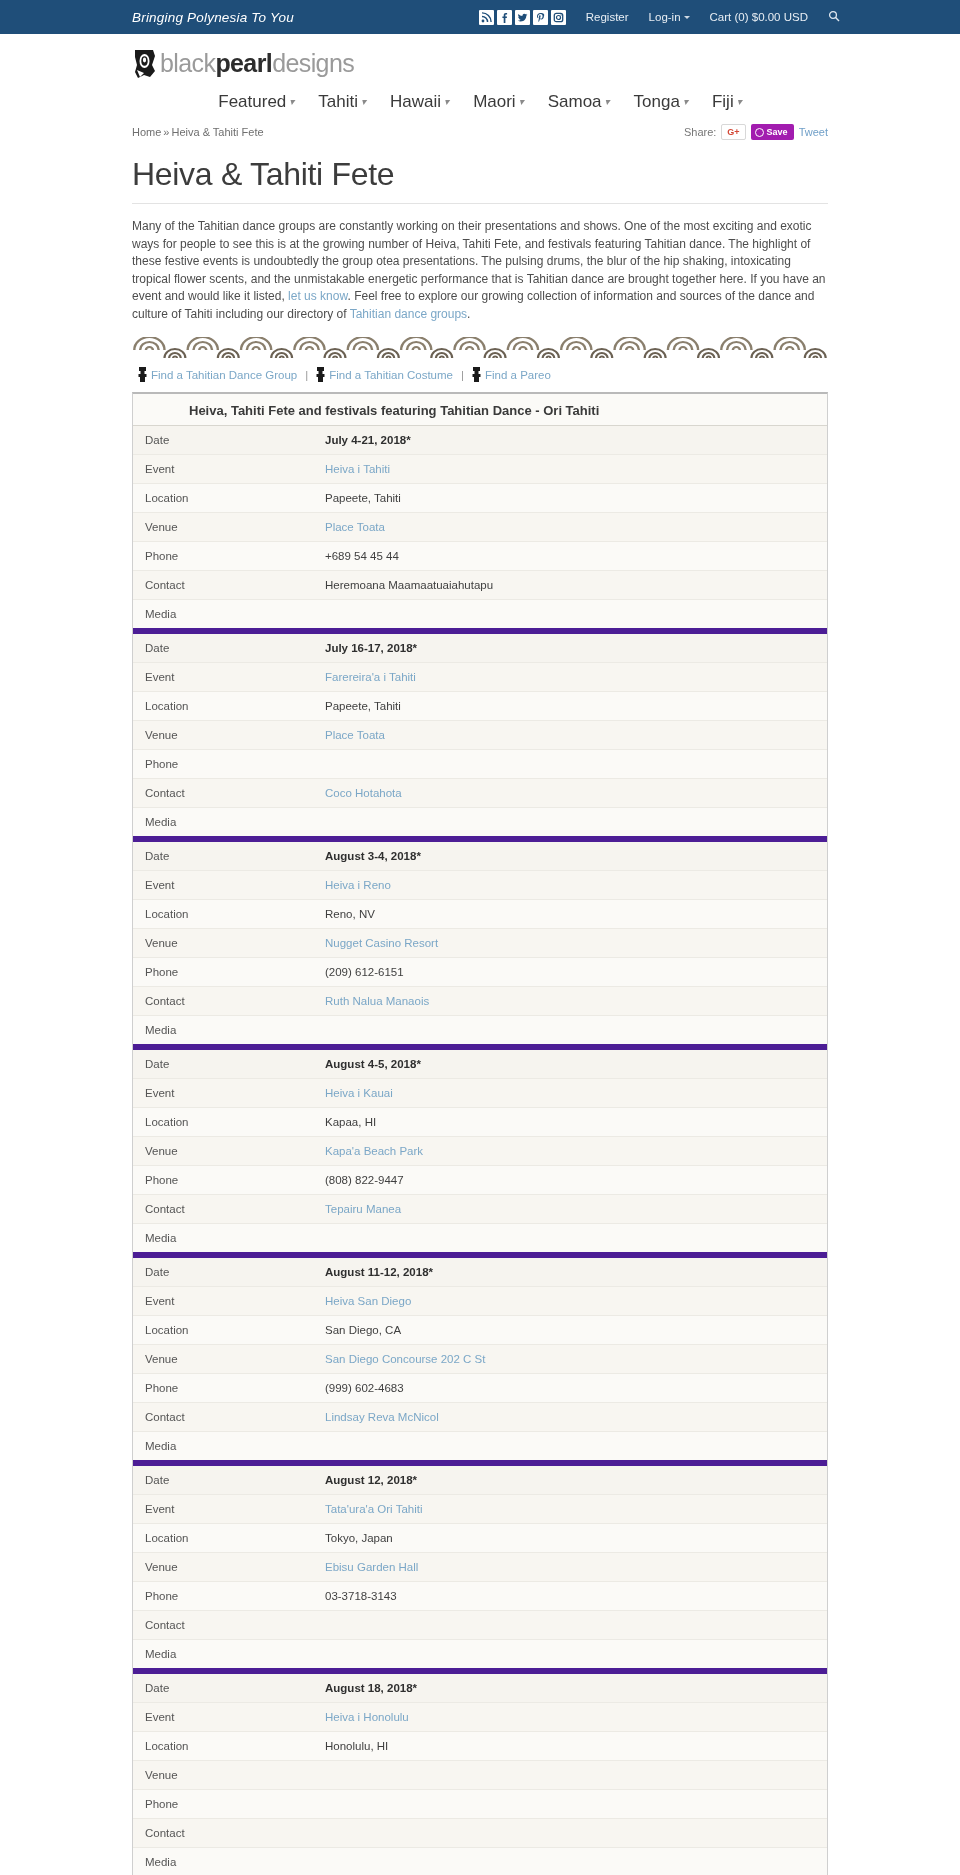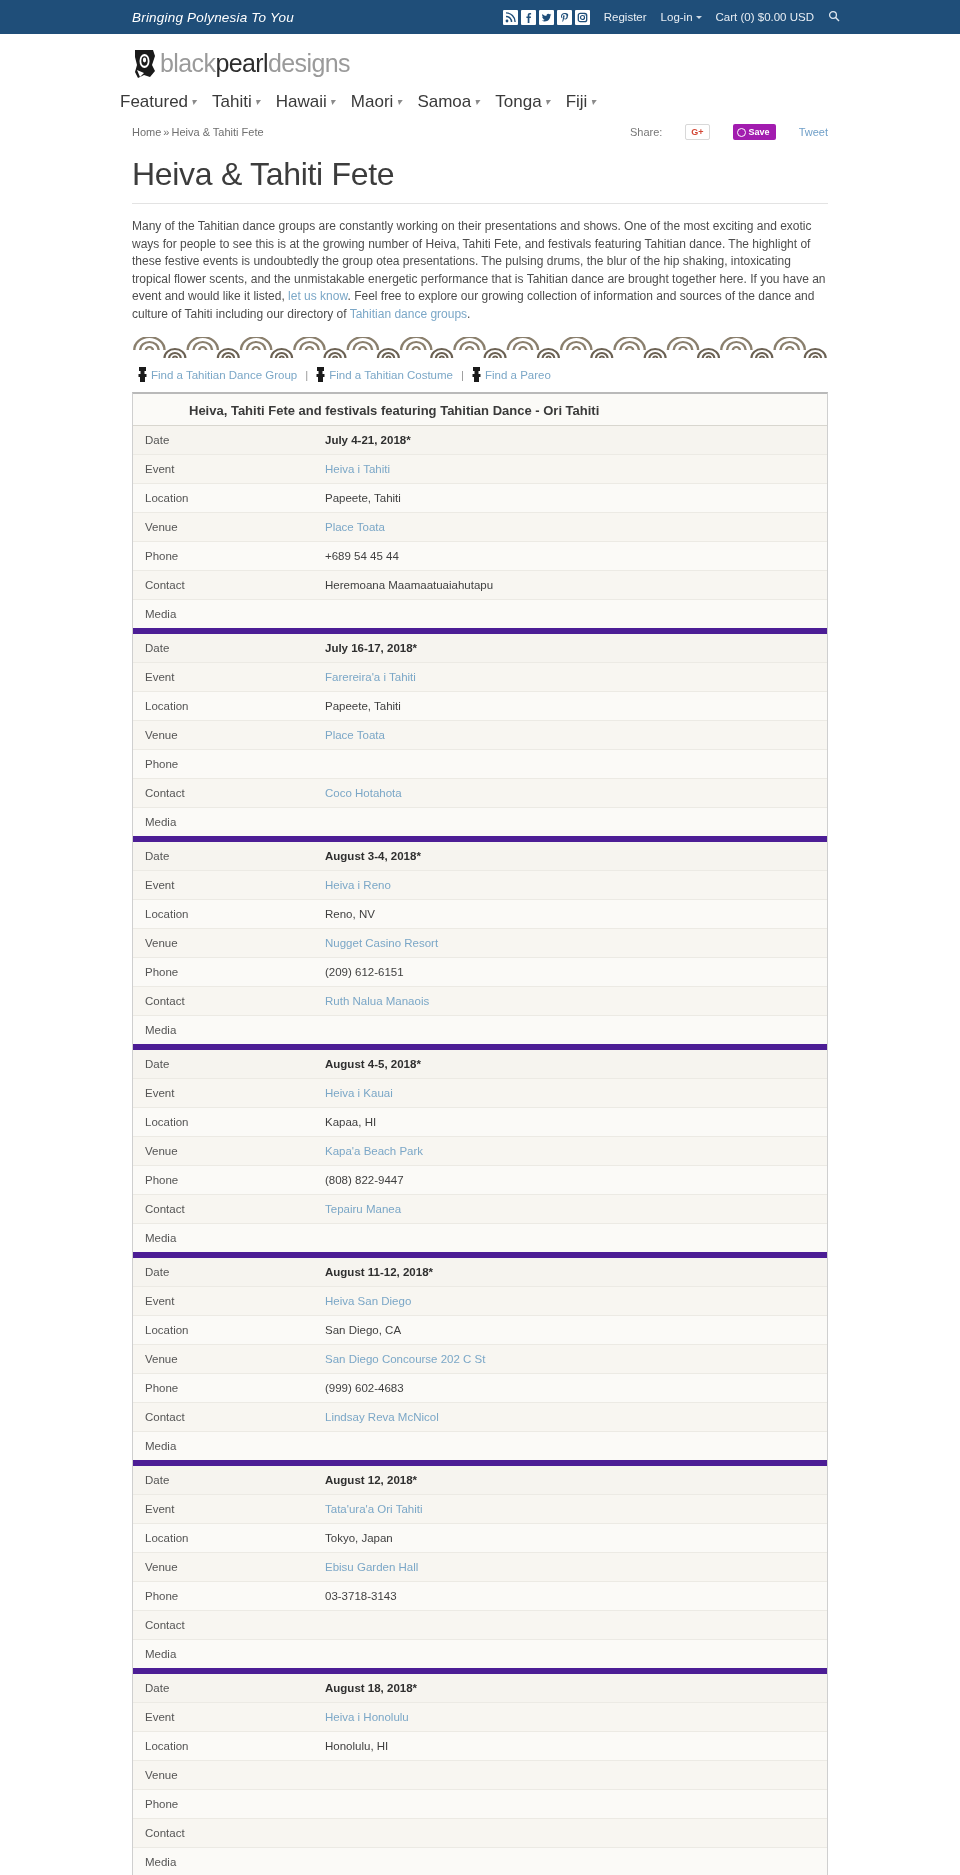--- a/index.html
+++ b/index.html
@@ -30,21 +30,21 @@
     justify-content:space-between;
     padding-left:12px;
   }
   .tagline {
     font-style:italic;
     font-size:13.5px;
     color:#ffffff;
     letter-spacing:.2px;
     white-space:nowrap;
   }
-  .top-right { display:flex; align-items:center; gap:14px; }
+  .top-right { display:flex; align-items:center; gap:20px; }
   .social { display:flex; gap:3px; }
   .sicon {
     width:15px; height:15px;
     background:#ffffff;
     color:#1f4e79;
     border-radius:1px;
     font-size:10px;
     line-height:15px;
     text-align:center;
     font-weight:bold;
@@ -83,29 +83,29 @@
     margin-right:2px;
     flex:none;
   }
   .logo-text {
     font-size:25px;
     letter-spacing:-.6px;
     line-height:1;
     white-space:nowrap;
   }
   .lt-grey { color:#9a9a9a; }
-  .lt-dark { color:#2d2d2d; font-weight:normal; }
+  .lt-dark { color:#2d2d2d; font-weight:bold; }
 
   
   .mainnav {
     width:720px;
     margin:0 auto;
     display:flex;
-    justify-content:flex-start;
-    gap:16px;
+    justify-content:center;
+    gap:24px;
     padding:8px 0 6px;
   }
   .navitem {
     font-size:17px;
     color:#3a3a3a;
     cursor:pointer;
     white-space:nowrap;
   }
   .navitem .chev {
     display:inline-block;
@@ -121,21 +121,21 @@
     margin:0 auto;
     display:flex;
     align-items:center;
     justify-content:space-between;
     padding:6px 12px 2px;
     font-size:11px;
   }
   .crumb { color:#6f6f6f; }
   .crumb a { color:#6f6f6f; text-decoration:none; cursor:pointer; }
   .crumb .sep { margin:0 2px; }
-  .share { display:flex; align-items:center; gap:23px; font-size:11px; color:#777; }
+  .share { display:flex; align-items:center; gap:5px; font-size:11px; color:#777; }
   .gplus {
     border:1px solid #d8d8d8;
     color:#d34836;
     font-size:9px;
     font-weight:bold;
     padding:1px 5px;
     border-radius:2px;
     background:#fff;
     cursor:pointer;
     line-height:12px;

